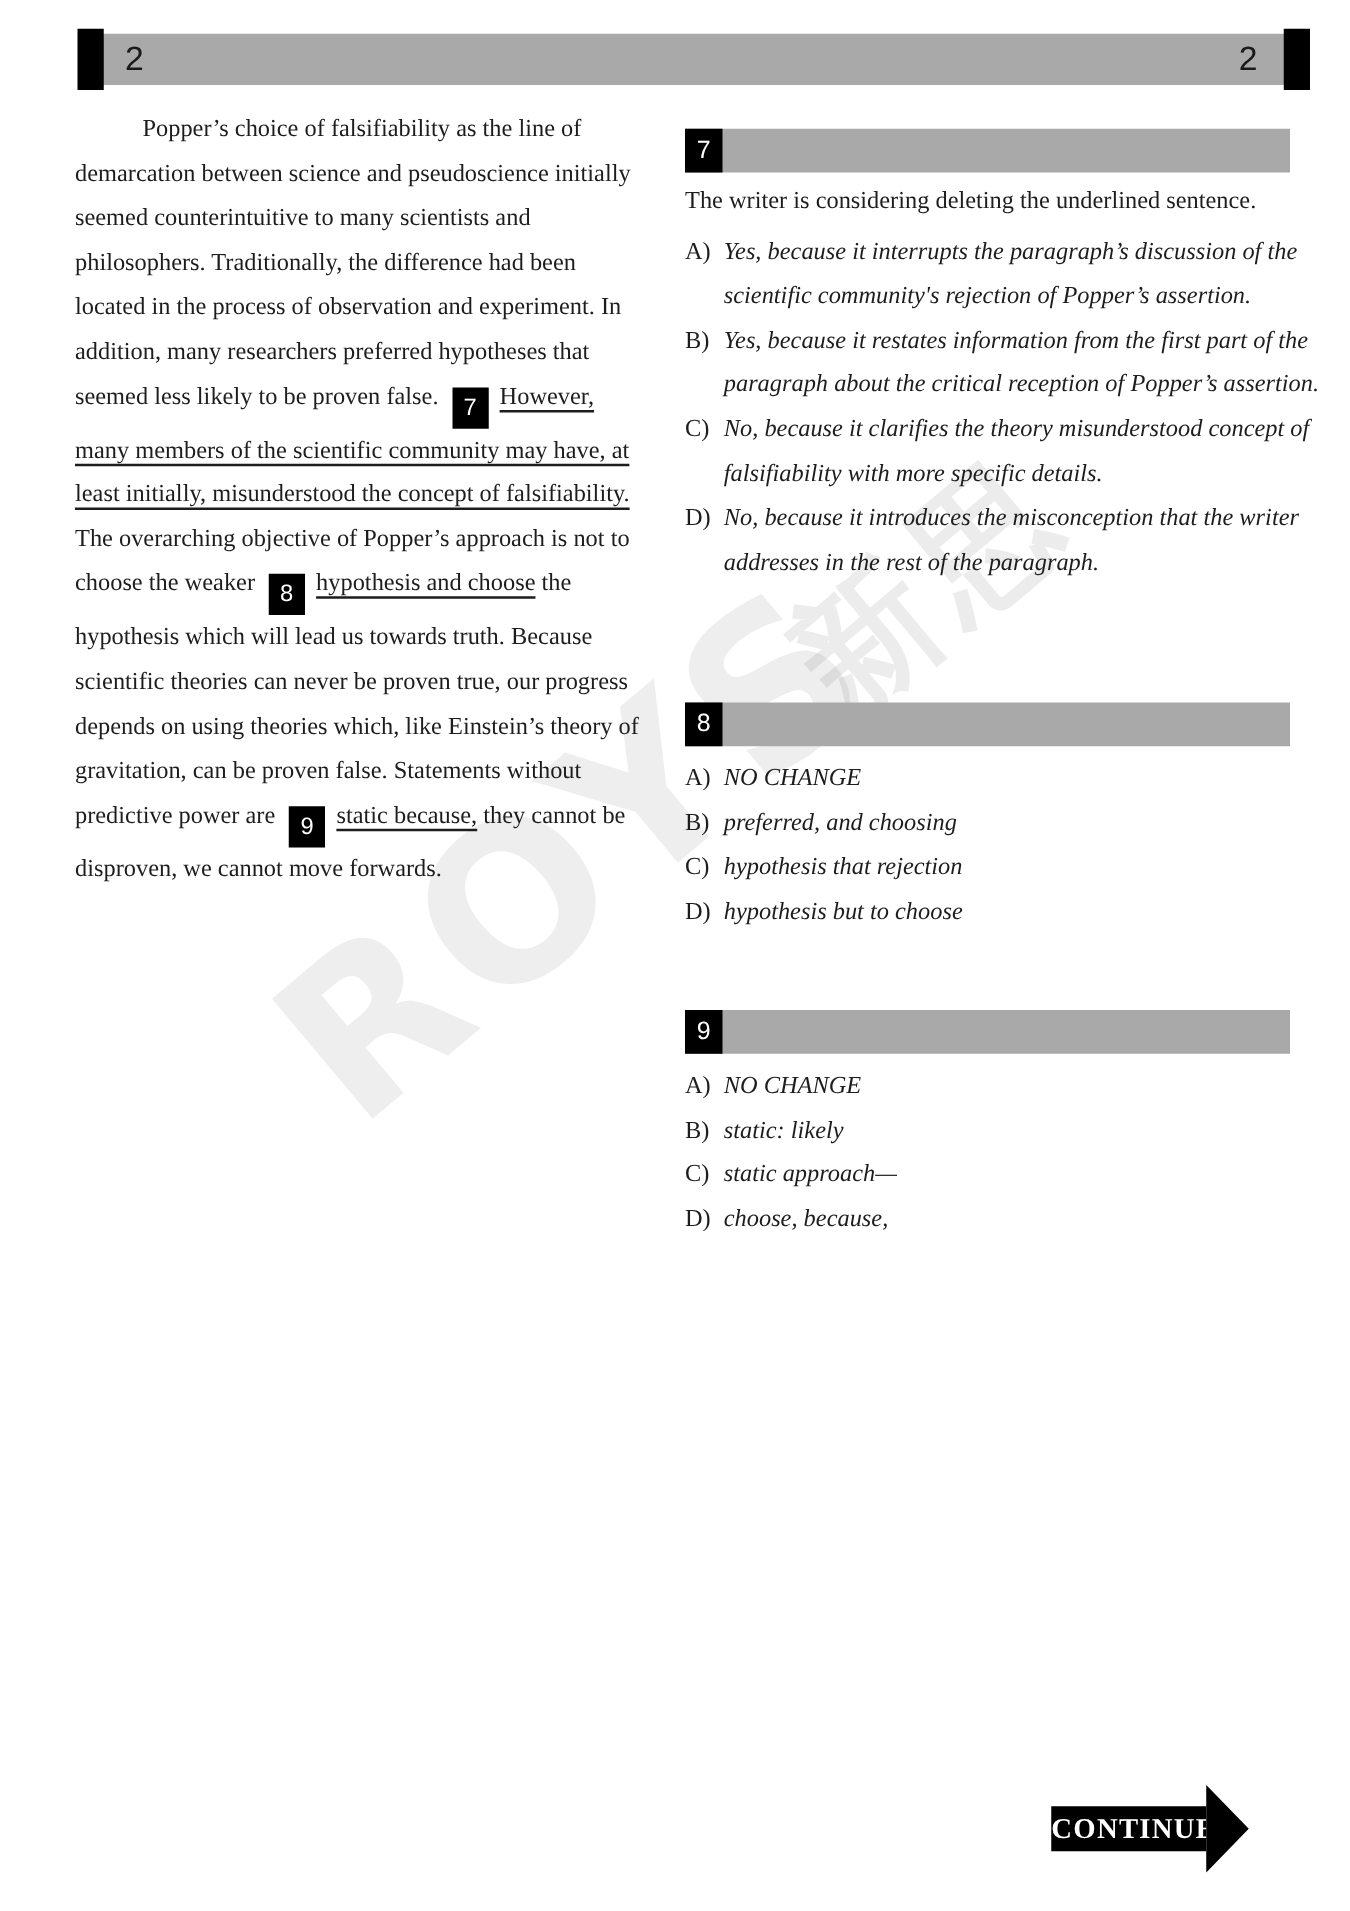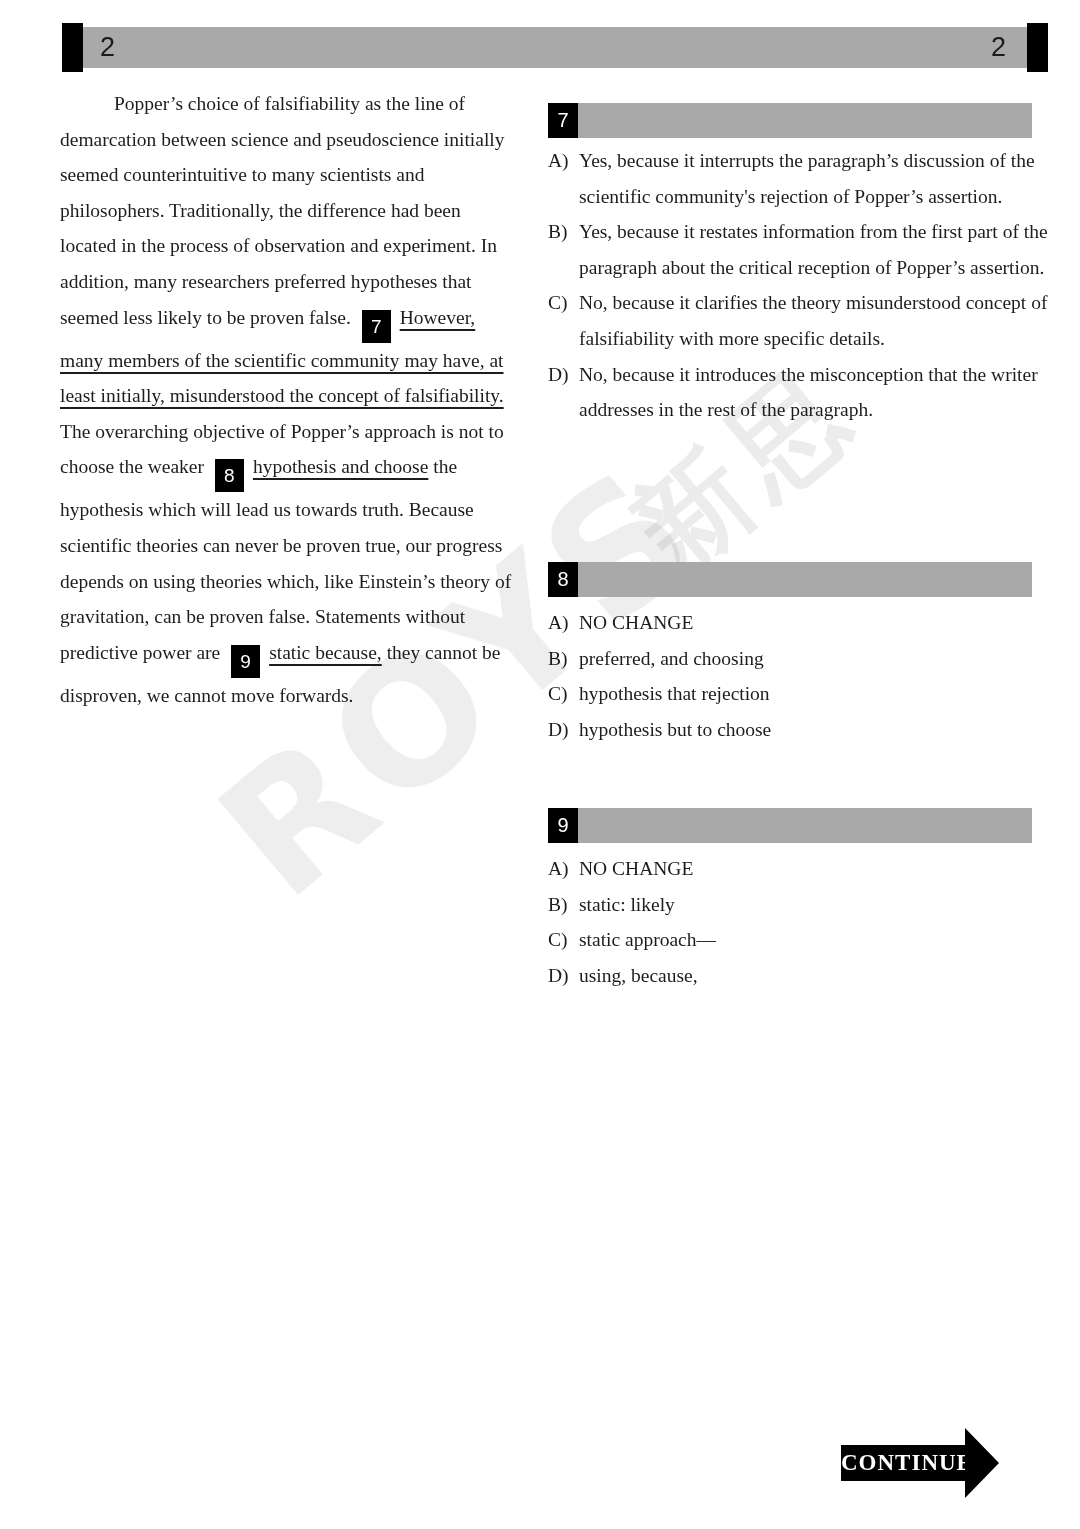--- a/index.html
+++ b/index.html
@@ -76,21 +76,21 @@
     position: absolute; left: 0; top: 0; width: 30px; height: 35px;
     background: #000; color: #fff; text-align: center;
     font-family: "Liberation Sans", sans-serif;
     font-size: 20px; line-height: 34px;
   }
   .stem { margin-top: 5px; }
   .choices { margin-top: 5px; }
   .choices.no-stem { margin-top: 8px; }
   .choice { display: flex; }
   .choice .label { flex: 0 0 31px; }
-  .choice .text { flex: 1; }
+  .choice .text { flex: 1; font-style: italic; }
 
   
   .continue { position: absolute; left: 841px; top: 1428px; width: 160px; height: 70px; cursor: pointer; z-index: 1; }
   .continue-rect {
     position: absolute; left: 0; top: 17px; width: 124px; height: 36px;
     background: #000; color: #fff; text-align: left;
     font-family: "Liberation Serif", serif; font-weight: bold;
     font-size: 23px; line-height: 36px; letter-spacing: 1px;
   }
   .continue-arrow {
@@ -118,20 +118,21 @@
     <span class="wm-cjk">新思</span>
   </div>
 
   <div class="passage" id="passage"><span class="seg">Popper’s choice of falsifiability as the line of demarcation between science and pseudoscience initially seemed counterintuitive to many scientists and philosophers. Traditionally, the difference had been located in the process of observation and experiment. In addition, many researchers preferred hypotheses that seemed less likely to be proven false. </span><span class="marker">7</span><span class="seg u">However, many members of the scientific community may have, at least initially, misunderstood the concept of falsifiability.</span><span class="seg"> The overarching objective of Popper’s approach is not to choose the weaker </span><span class="marker">8</span><span class="seg u">hypothesis and choose</span><span class="seg"> the hypothesis which will lead us towards truth. Because scientific theories can never be proven true, our progress depends on using theories which, like Einstein’s theory of gravitation, can be proven false. Statements without predictive power are </span><span class="marker">9</span><span class="seg u">static because,</span><span class="seg"> they cannot be disproven, we cannot move forwards.</span></div>
 
   <div class="question" id="q7">
     <div class="qbar">
       <span class="qnum">7</span>
     </div>
     <div class="stem">
+        <div>The writer is considering deleting the underlined sentence.</div>
       </div>
     <div class="choices">
         <div class="choice">
           <span class="label">A)</span>
           <span class="text">Yes, because it interrupts the paragraph’s discussion of the scientific community's rejection of Popper’s assertion.</span>
         </div>
         <div class="choice">
           <span class="label">B)</span>
           <span class="text">Yes, because it restates information from the first part of the paragraph about the critical reception of Popper’s assertion.</span>
         </div>
@@ -184,21 +185,21 @@
         <div class="choice">
           <span class="label">B)</span>
           <span class="text">static: likely</span>
         </div>
         <div class="choice">
           <span class="label">C)</span>
           <span class="text">static approach—</span>
         </div>
         <div class="choice">
           <span class="label">D)</span>
-          <span class="text">using, because,</span>
+          <span class="text">choose, because,</span>
         </div>
       </div>
   </div>
 
   <div class="continue">
     <div class="continue-rect">CONTINUE</div>
     <div class="continue-arrow"></div>
   </div>
 
 </div>

